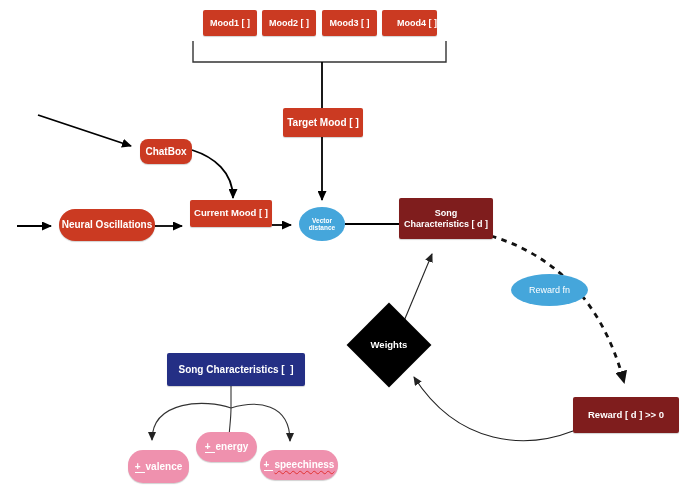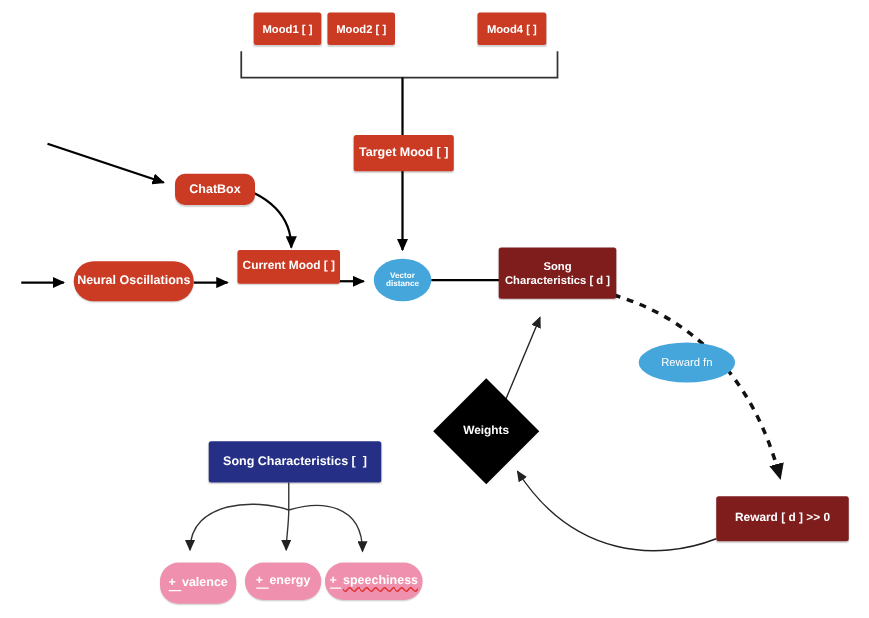--- a/index.html
+++ b/index.html
@@ -18,34 +18,34 @@
   .red{background:#cb3a22;border-radius:2px;font-size:9px;}
   .red-round{background:#cb3a22;border-radius:9px;font-size:10px;}
   .green{background:#7f1d1d;border-radius:2px;font-size:9px;}
   .blue-ellipse{background:#45a6db;border-radius:50%;box-shadow:none;}
   .navy{background:#242f85;border-radius:2px;font-size:10px;}
   .pink{background:#ef91ae;border-radius:15px;font-size:10px;}
   
   #mood1{left:203px;top:10px;width:54px;height:26px;}
   #mood2{left:262px;top:10px;width:54px;height:26px;}
   #mood3{left:322px;top:10px;width:55px;height:26px;}
-  #mood4{left:382px;top:10px;width:55px;height:26px;}
+  #mood4{left:382px;top:10px;width:55px;height:26px;align-items:flex-end;}
   #target-mood{left:283px;top:108px;width:80px;height:29px;font-size:10px;}
-  #chatbox{left:140px;top:139px;width:64px;height:25px;border-radius:8px;}
+  #chatbox{left:140px;top:139px;width:52px;height:25px;border-radius:8px;}
   #neural{left:59px;top:209px;width:96px;height:32px;border-radius:16px;}
   #current-mood{left:190px;top:200px;width:82px;height:27px;font-size:9.5px;}
   #vector-distance{left:299px;top:207px;width:46px;height:34px;font-size:6.5px;font-weight:bold;}
   #song-char-d{left:399px;top:198px;width:94px;height:41px;}
   #reward-fn{left:511px;top:274px;width:77px;height:32px;font-size:9px;font-weight:normal;}
   #weights{left:359px;top:315px;width:60px;height:60px;background:#000;transform:rotate(45deg);
            box-shadow:none;}
   #weights .label{transform:rotate(-45deg);font-size:9.5px;}
   #song-char{left:167px;top:353px;width:138px;height:33px;}
   #pill-valence{left:128px;top:450px;width:61px;height:33px;}
-  #pill-energy{left:196px;top:450px;width:61px;height:30px;}
+  #pill-energy{left:196px;top:432px;width:61px;height:30px;}
   #pill-speechiness{left:260px;top:450px;width:78px;height:30px;text-align:right;}
   #reward-output{left:573px;top:397px;width:106px;height:36px;font-size:9.5px;}
   .plus{border-bottom:1.2px solid #fff;padding-right:4px;margin-right:1px;}
   .misspelled{text-decoration:underline;text-decoration-style:wavy;text-decoration-color:#e03131;
               text-decoration-thickness:1px;text-underline-offset:2px;}
 </style>
 </head>
 <body>
 
 <div id="canvas">
@@ -89,20 +89,23 @@
     <path d="M231,408 C206,399 152,400 152,440" fill="none" stroke="#333" stroke-width="1.1" marker-end="url(#arrT)"></path>
     <path d="M231,408 C231,420 229,430 229,440" fill="none" stroke="#333" stroke-width="1.1" marker-end="url(#arrT)"></path>
     <path d="M231,408 C257,400 290,403 290,441" fill="none" stroke="#333" stroke-width="1.1" marker-end="url(#arrT)"></path>
   </svg>
 
   <div class="node red" id="mood1">
     <span class="label">Mood1 [ ]</span>
   </div>
   <div class="node red" id="mood2">
     <span class="label">Mood2 [ ]</span>
+  </div>
+  <div class="node red" id="mood3">
+    <span class="label">Mood3 [ ]</span>
   </div>
   <div class="node red" id="mood4">
     <span class="label">Mood4 [ ]</span>
   </div>
 
   <div class="node red" id="target-mood">
     <span class="label">Target Mood [ ]</span>
   </div>
 
   <div class="node red-round" id="chatbox">

